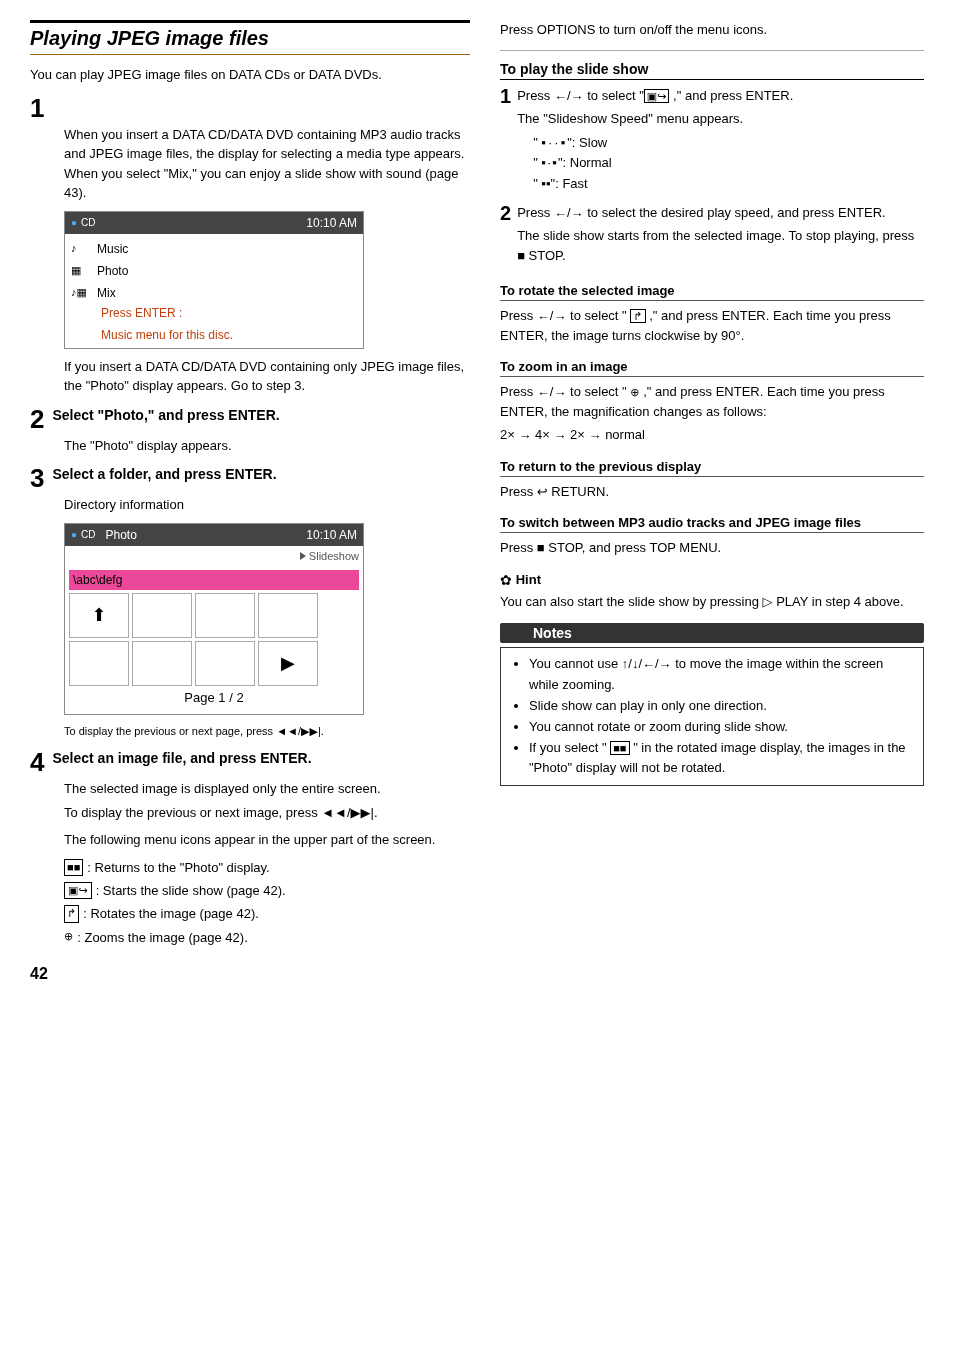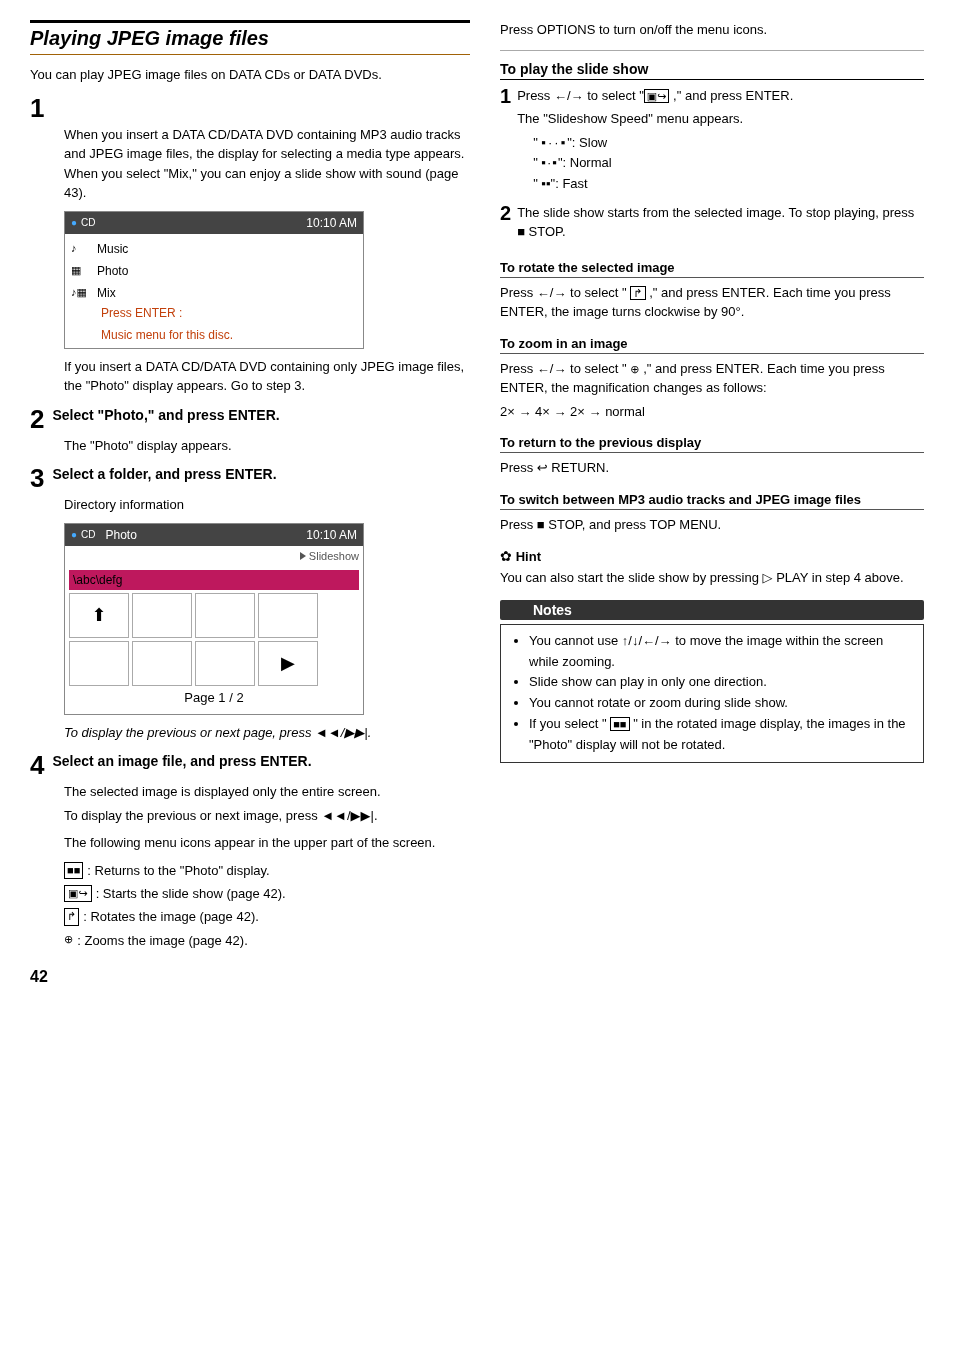--- a/index.html
+++ b/index.html
@@ -117,21 +117,21 @@
       align-items: center;
       padding: 2px 6px;
       font-size: 12px;
     }
     .photo-grid {
       padding: 4px;
     }
     .folder-row {
       font-size: 12px;
       padding: 1px 4px;
-      background: #be185d;
+      background: #ec4899;
       margin-bottom: 3px;
     }
     .grid-cells {
       display: grid;
       grid-template-columns: repeat(4, 60px);
       gap: 3px;
       margin-top: 3px;
     }
     .grid-cell {
       width: 60px;
@@ -141,23 +141,22 @@
       align-items: center;
       justify-content: center;
       font-size: 18px;
     }
     .page-indicator {
       text-align: center;
       font-size: 13px;
       padding: 2px;
     }
     .nav-arrows {
-      font-size: 13px;
+      font-size: 11px;
       margin: 4px 0;
-      font-style: italic;
     }
     .section-title {
       font-size: 14px;
       font-weight: bold;
       border-bottom: 1px solid #000;
       margin-bottom: 6px;
       padding-bottom: 2px;
     }
     .sub-section {
       margin-bottom: 14px;
@@ -393,20 +392,21 @@
             <div>" <span style="letter-spacing:2px;">▪··▪</span>": Slow</div>
             <div>" <span style="letter-spacing:1px;">▪·▪</span>": Normal</div>
             <div>" <span>▪▪</span>": Fast</div>
           </div>
         </div>
       </div>
 
       <div class="right-step-container" style="margin-top:8px;">
         <span class="right-step-number">2</span>
         <div>
+          <p class="body-text">Press ←/→ to select the desired play speed, and press ENTER.</p>
           <p class="body-text">The slide show starts from the selected image. To stop playing, press ■ STOP.</p>
         </div>
       </div>
     </div>
 
     <div class="sub-section">
       <div class="sub-section-title">To rotate the selected image</div>
       <p class="body-text">Press ←/→ to select " <span style="font-size:11px; border:1px solid #000; padding:0 2px;">↱</span> ," and press ENTER. Each time you press ENTER, the image turns clockwise by 90°.</p>
     </div>
 

